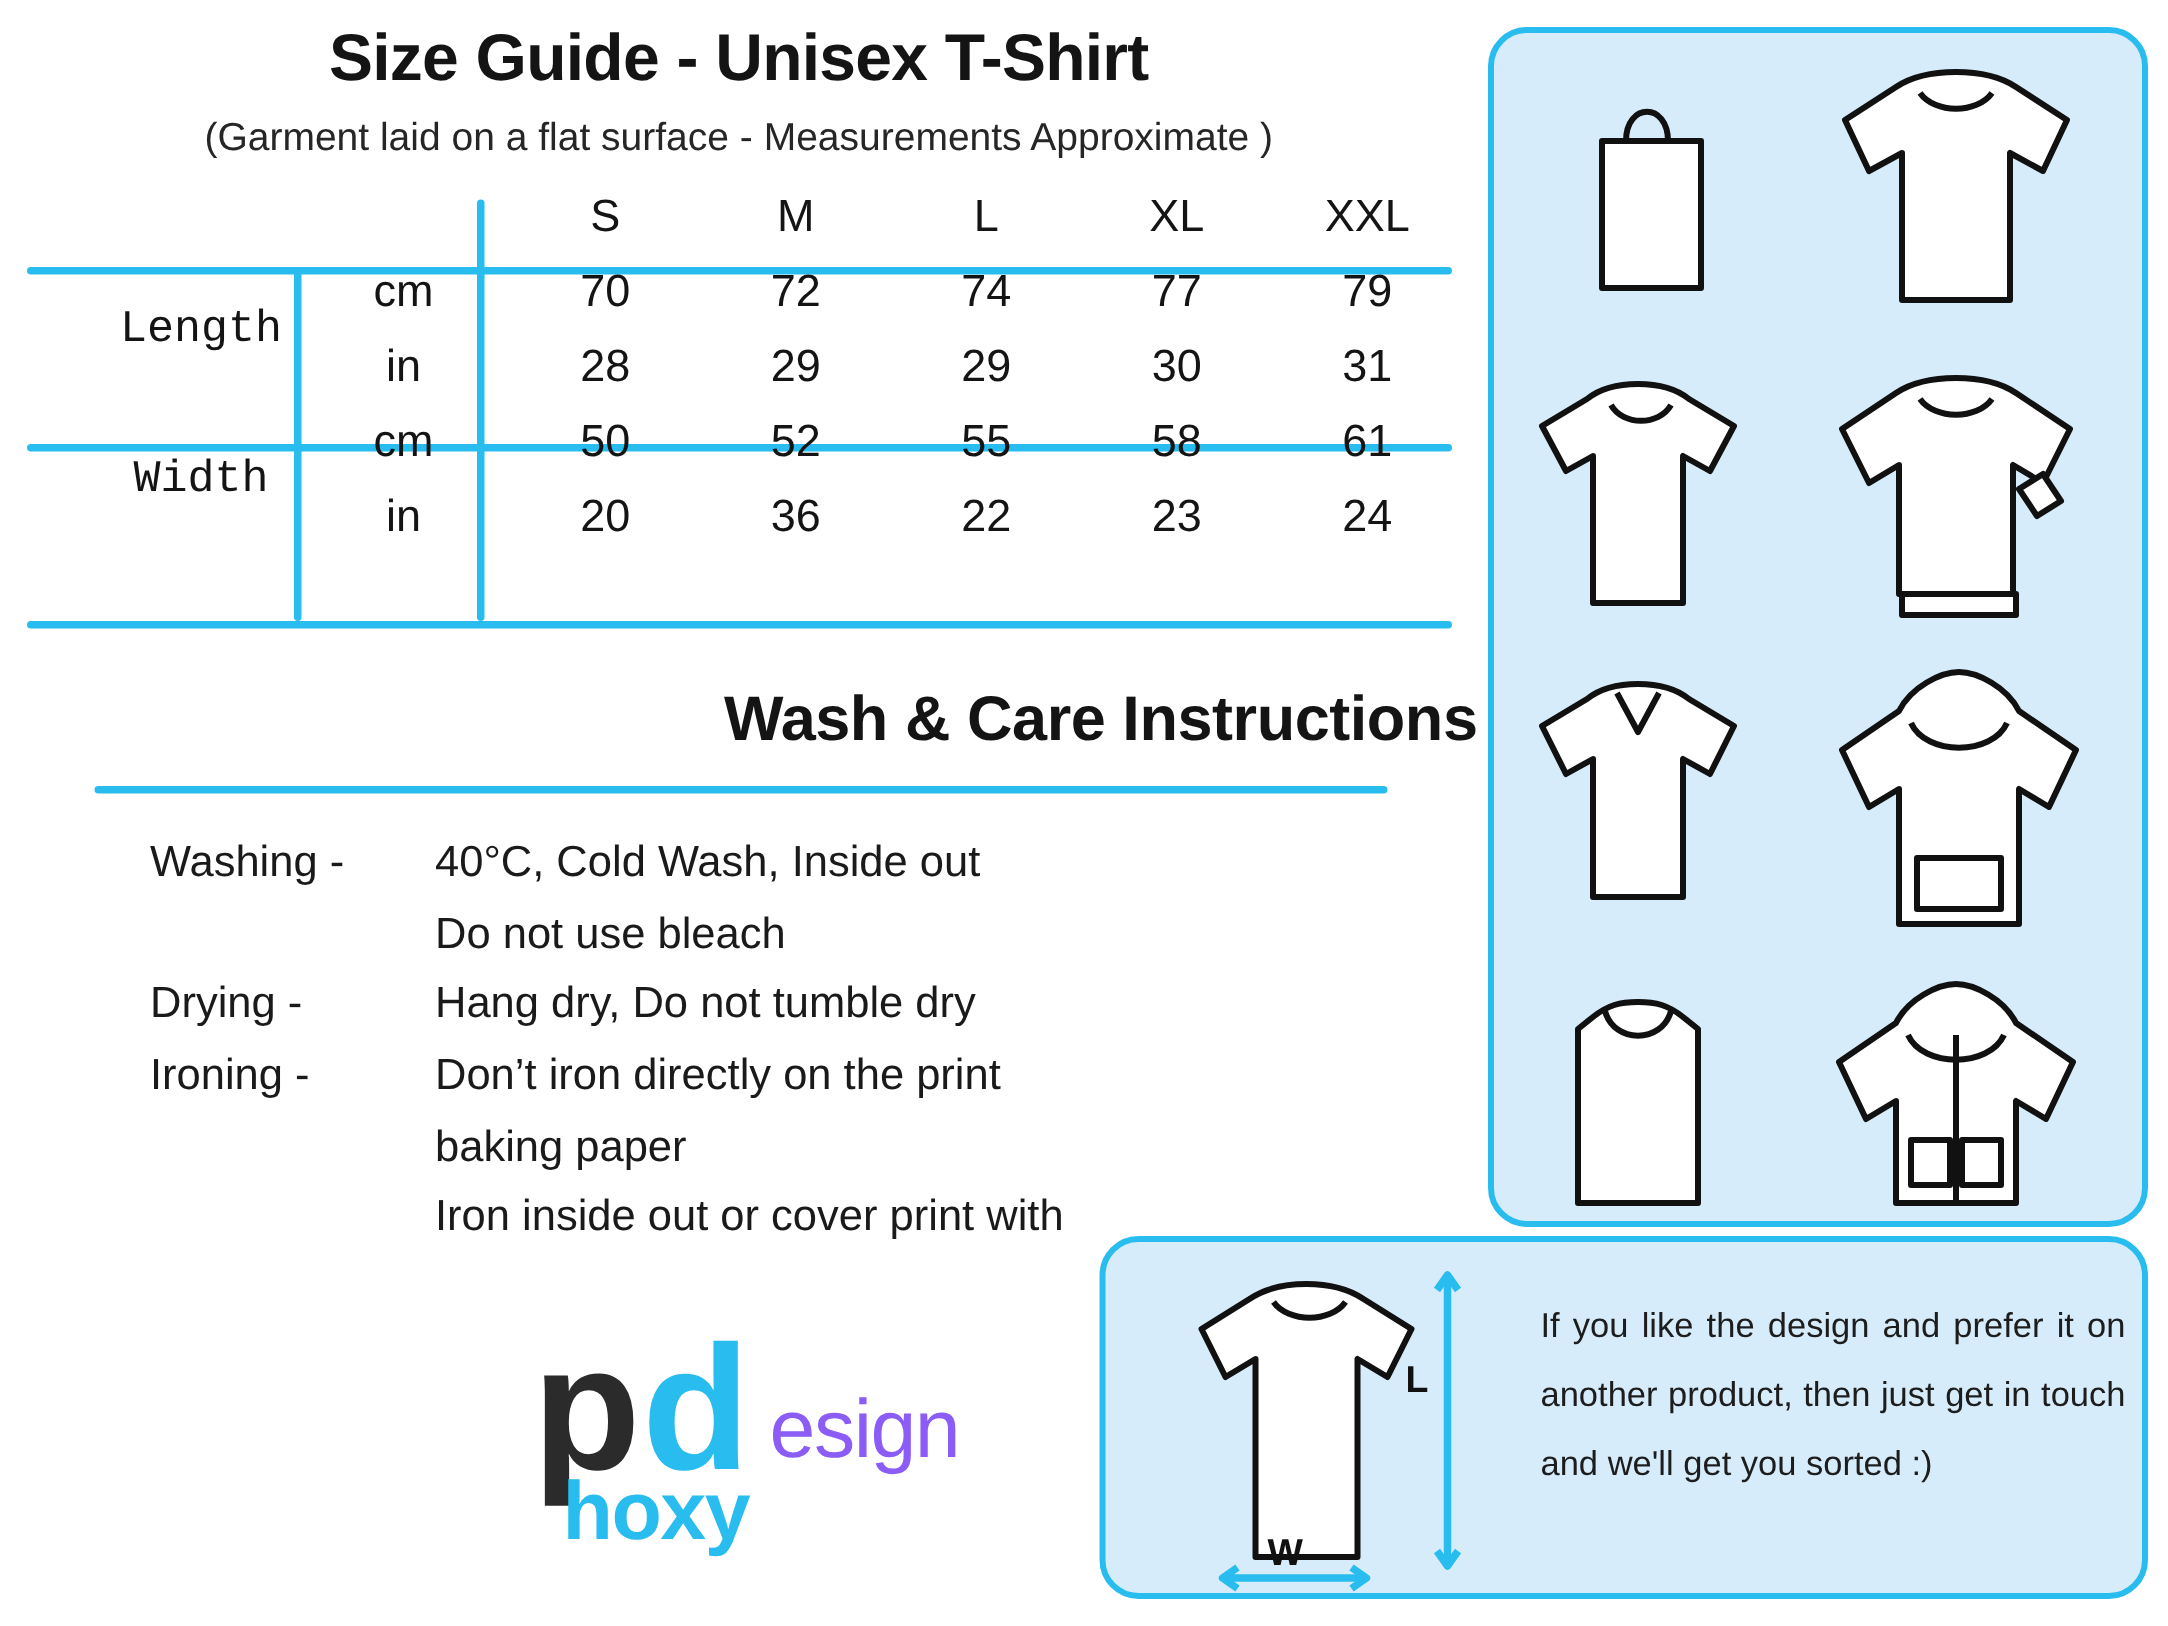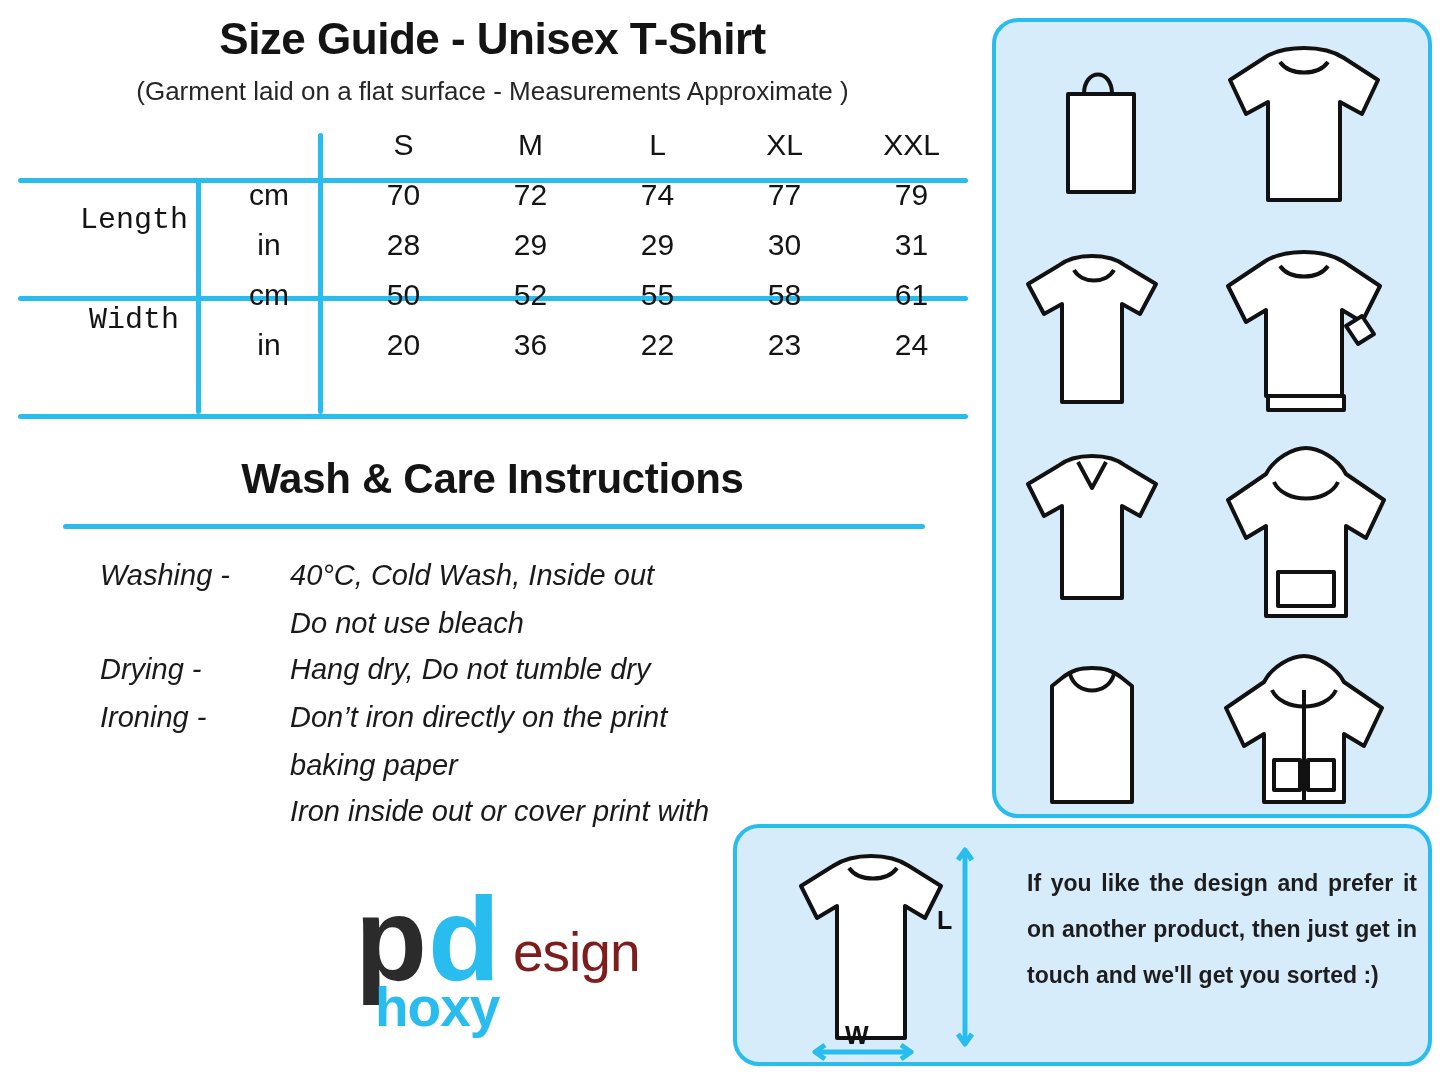--- a/index.html
+++ b/index.html
@@ -94,32 +94,31 @@
     position: absolute;
     width: 5px;
     background: #29bdef;
     border-radius: 3px;
   }
 
   .wash-title {
     position: absolute;
     left: 0; top: 455px;
     width: 985px;
-    text-align: center;
+    text-align: right;
     font-size: 42px;
     font-weight: bold;
     letter-spacing: -0.3px;
     color: #141414;
   }
 
   .care {
     position: absolute;
     left: 100px; top: 552px;
     width: 860px;
-    font-style: italic;
   }
   .care-row {
     display: flex;
     align-items: flex-start;
     margin-bottom: 2px;
   }
   .care-label {
     width: 190px;
     font-size: 29px;
     color: #1a1a1a;
@@ -157,21 +156,21 @@
     font-size: 118px;
     font-weight: bold;
     color: #29bdef;
     letter-spacing: -4px;
     line-height: 118px;
   }
   .logo .esign {
     position: absolute;
     left: 158px; top: 40px;
     font-size: 55px;
-    color: #7f1d1d;
+    color: #8b5cf6;
     letter-spacing: -1px;
   }
   .logo .hoxy {
     position: absolute;
     left: 20px; top: 95px;
     font-size: 55px;
     color: #29bdef;
     letter-spacing: -1px;
     font-weight: bold;
   }
@@ -199,21 +198,20 @@
     border-radius: 26px;
   }
   .promo {
     position: absolute;
     left: 290px; top: 32px;
     width: 390px;
     font-size: 23px;
     line-height: 46px;
     color: #1d1d1d;
     text-align: justify;
-    font-weight: bold;
   }
   .dimL {
     position: absolute;
     left: 200px; top: 78px;
     font-size: 25px;
     font-weight: bold;
     color: #111;
   }
   .dimW {
     position: absolute;

